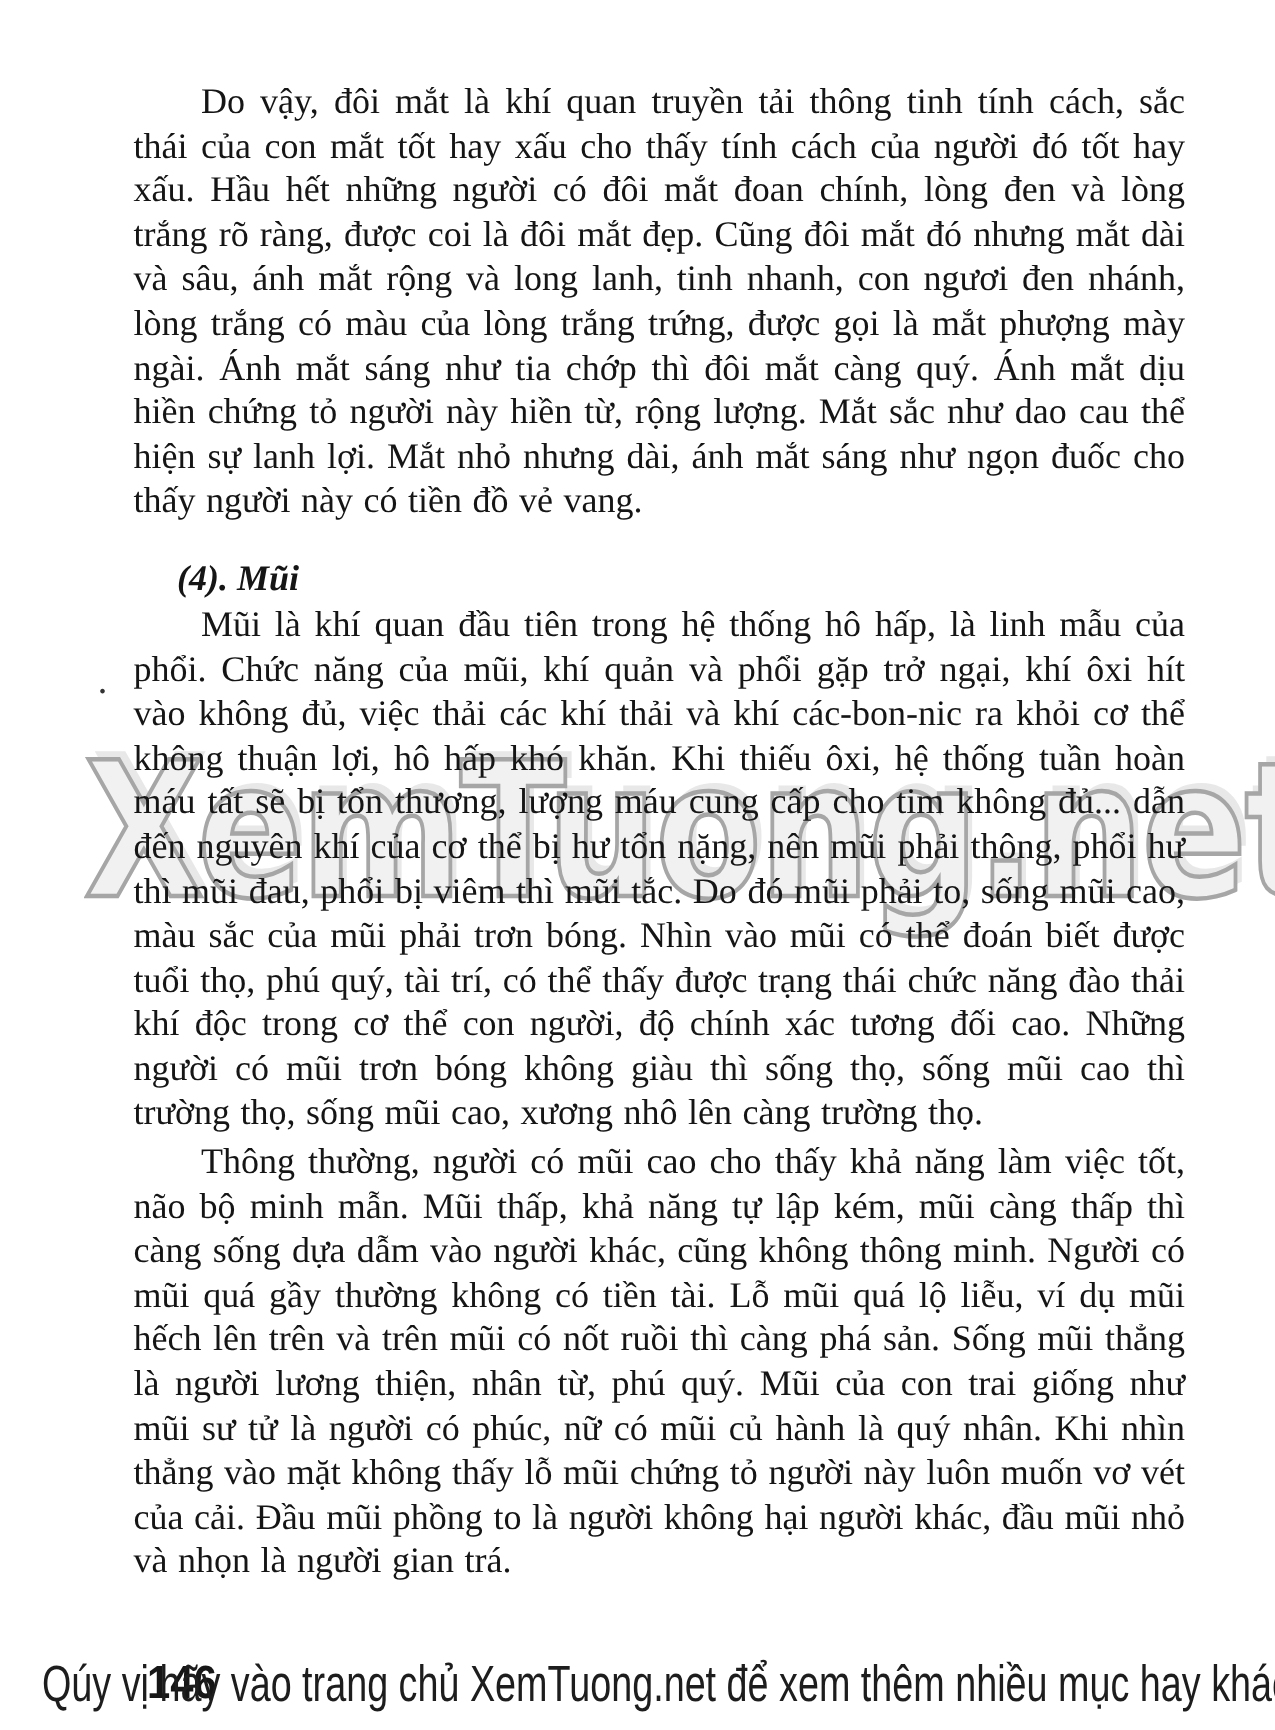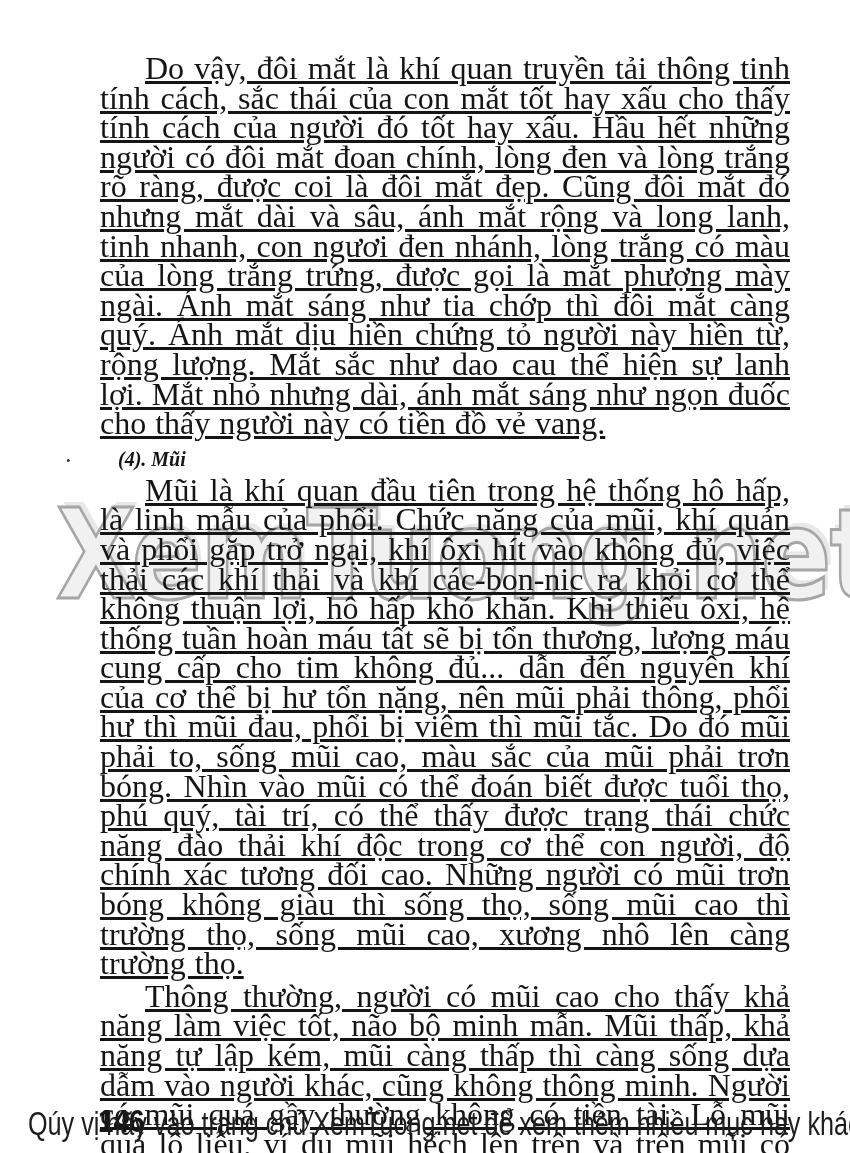--- a/index.html
+++ b/index.html
@@ -41,32 +41,31 @@
   }
   
   .content {
     position: absolute;
     left: 85px;
     top: 54px;
     width: 705px;
     z-index: 1;
   }
   .content p {
-    margin: 0 0 3px 15px;
-    font-size: 32px;
+    margin: 0 0 3px 4px;
+    font-size: 24px;
     line-height: 29.6px;
     text-align: justify;
     text-indent: 45px;
     word-spacing: 1px;
-    text-decoration: underline;
   }
   .heading {
-    margin: 5px 0 2px 0;
+    margin: 21px 0 2px 0;
     padding-left: 33px;
-    font-size: 20px;
+    font-size: 24px;
     line-height: 30px;
     font-weight: bold;
     font-style: italic;
   }
   .stray-dot {
     position: absolute;
     left: 64px;
     top: 446px;
     z-index: 1;
     font-size: 26px;

